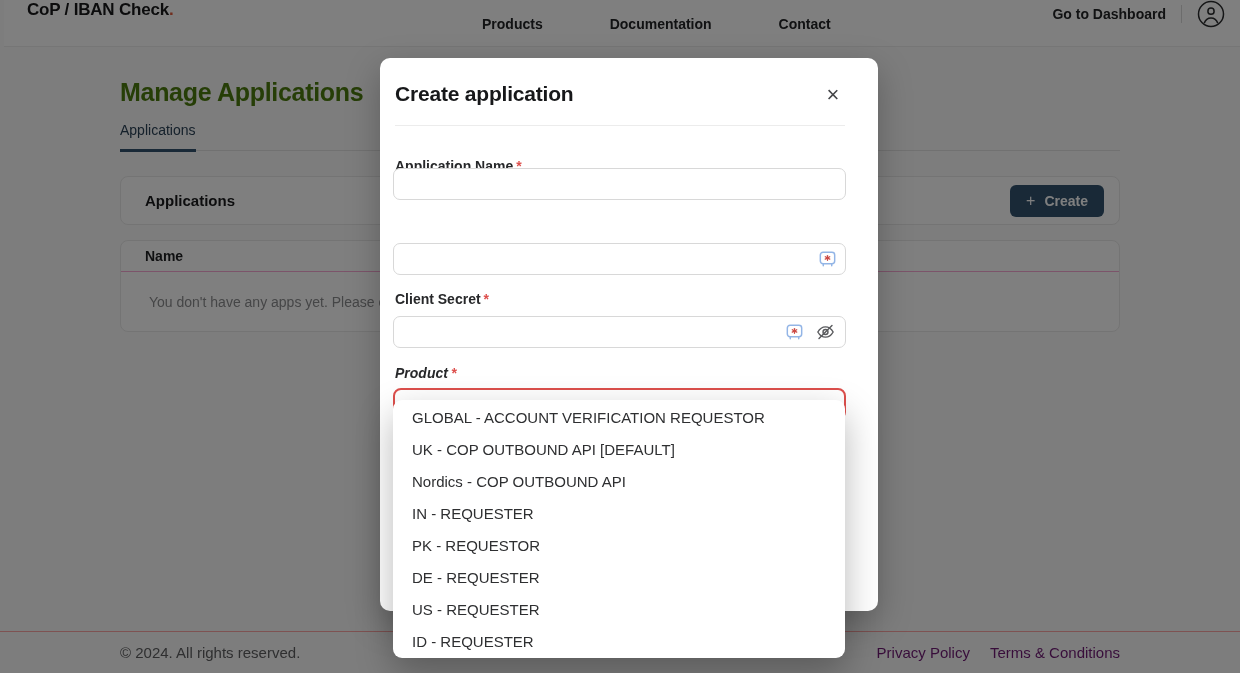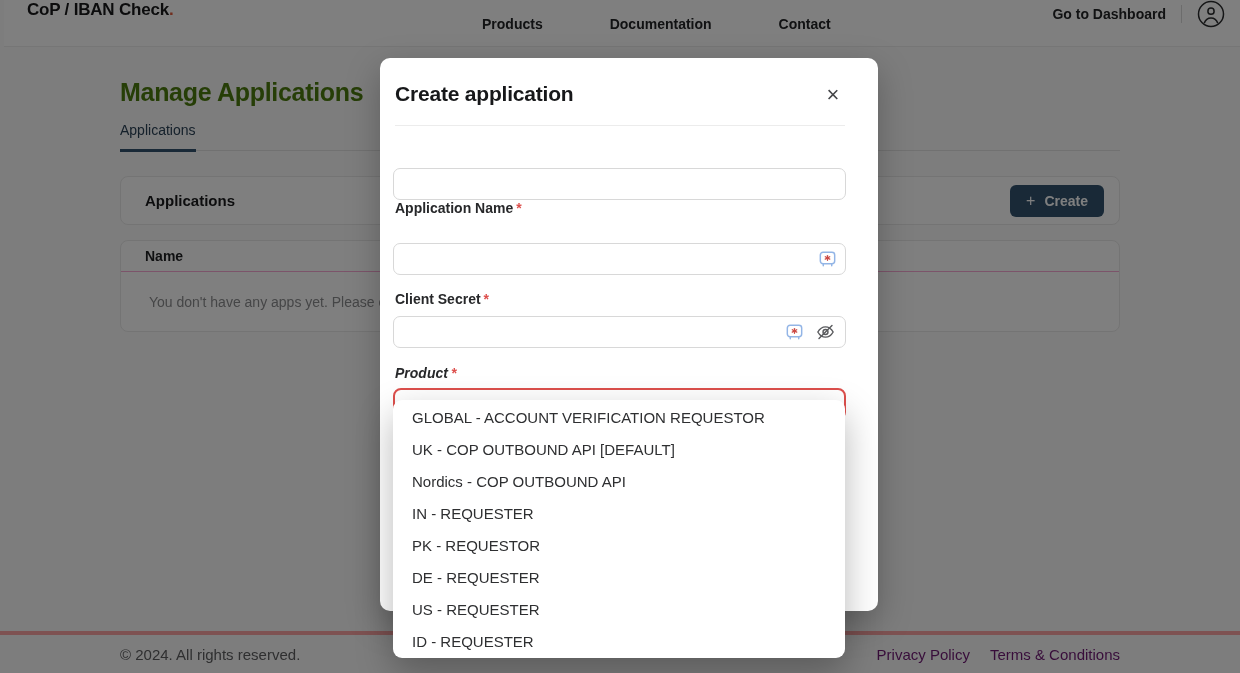--- a/index.html
+++ b/index.html
@@ -32,21 +32,21 @@
                 gap:9px; cursor:pointer; }
   .create-btn .plus { font-size:16px; font-weight:400; line-height:1; }
 
   .table-card { position:absolute; left:120px; top:240px; width:1000px; height:92px; background:#fff;
                 border:1px solid #e9e9e9; border-radius:8px; overflow:hidden; }
   .table-head { height:31px; border-bottom:1px solid #f9a8d4; display:flex; align-items:center; padding:0 24px; }
   .th { font-size:14px; font-weight:600; color:#1f2022; }
   .empty-row { height:60px; display:flex; align-items:center; padding:0 28px; font-size:14px; color:#8b8c8e; white-space:nowrap; overflow:hidden; }
 
   
-  .site-footer { position:absolute; left:0; bottom:0; width:100%; height:42px; border-top:4px solid #fca5a5;
+  .site-footer { position:absolute; left:0; bottom:0; width:100%; height:42px; border-top:1px solid #fca5a5;
                  display:flex; align-items:center; padding:0 120px; }
   .copyright { font-size:15px; color:#5e5f61; }
   .footer-links { margin-left:auto; display:flex; gap:20px; }
   .footer-link { font-size:15px; color:#701a75; cursor:pointer; white-space:nowrap; }
 
   
   .overlay { position:absolute; inset:0; background:rgba(0,0,0,0.5); z-index:10; }
   .modal { position:absolute; left:380px; top:58px; width:498px; height:553px; background:#fff; border-radius:10px;
            z-index:20; box-shadow:0 12px 34px rgba(0,0,0,0.25);padding-left:28px; }
   .modal-title { position:absolute; left:15px; top:24px; font-size:21px; font-weight:700; color:#17181a; letter-spacing:-0.2px; }
@@ -122,21 +122,21 @@
     </div>
   </footer>
 
   <div class="overlay"></div>
 
   <div class="modal">
     <h2 class="modal-title">Create application</h2>
     <button class="modal-close">×</button>
     <div class="modal-divider"></div>
 
-    <label class="f-label" style="top:100px;margin-top:42px;"><span>Application Name</span><span class="req">*</span></label>
+    <label class="f-label" style="top:100px;"><span>Application Name</span><span class="req">*</span></label>
     <div class="f-input-wrap" style="top:110px;">
       <input class="f-input" type="text" style="">
     </div>
 
     <label class="f-label" style="top:160px;margin-top:35px;"><span>Client Id</span><span class="req">*</span></label>
     <div class="f-input-wrap" style="top:185px;">
       <input class="f-input with-icons" type="text" style="">
       <span class="input-icon" style="right:9px;">
         <svg width="19" height="19" viewBox="0 0 18 18" fill="none">
           <rect x="2.2" y="2.6" width="13.6" height="11" rx="2.6" stroke="#93b5e6" stroke-width="1.4"></rect>

